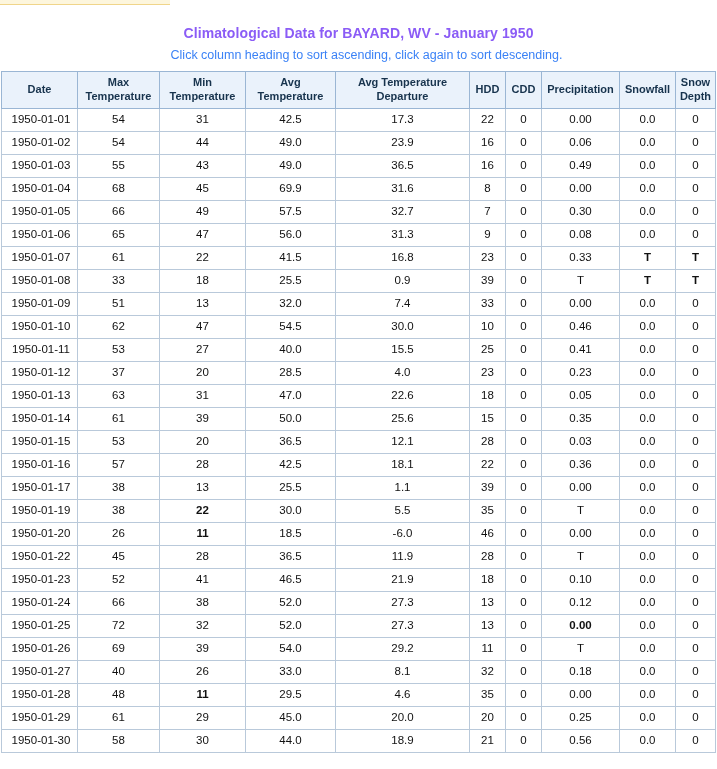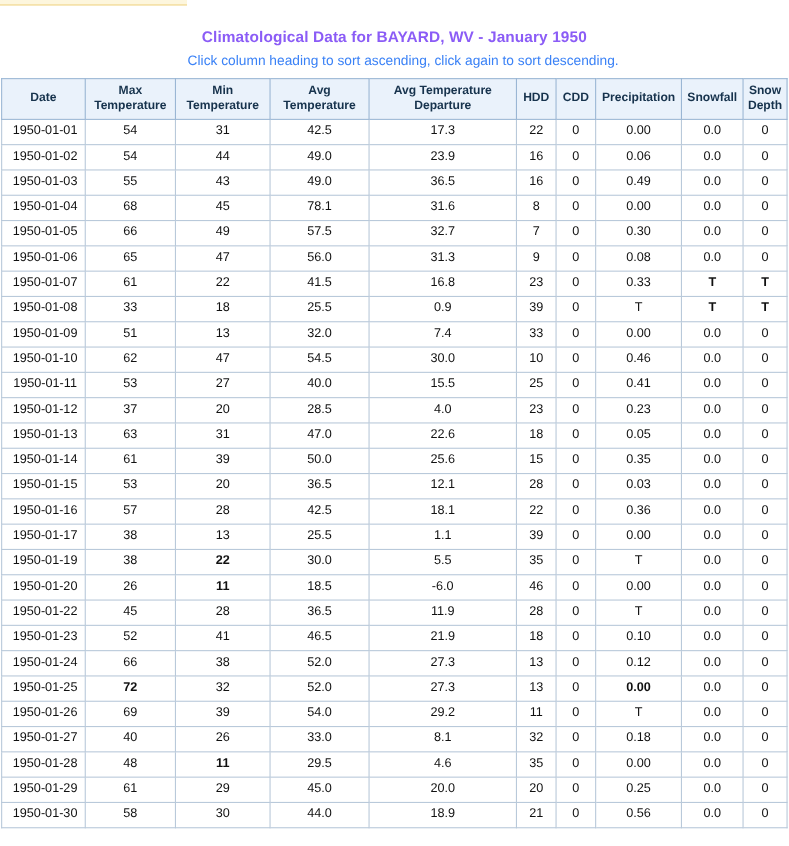--- a/index.html
+++ b/index.html
@@ -66,21 +66,21 @@
     padding: 2px 3px;
     text-align: center;
     height: 18px;
     line-height: 1.2;
     background: #ffffff;
   }
   table.data td.date {
     text-align: center;
     padding-left: 6px;
   }
-  .v-hot { color: #cc0000; font-weight: bold; }
+  .v-hot { color: #cc0000; font-weight: normal; }
   .v-cold { color: #0a46a0; font-weight: bold; }
   .v-trace { color: #0a7a28; font-weight: bold; }
   .v-green { color: #0a7a28; font-weight: bold; }
   col.c-date { width: 76px; }
   col.c-max { width: 82px; }
   col.c-min { width: 86px; }
   col.c-avg { width: 90px; }
   col.c-dep { width: 134px; }
   col.c-hdd { width: 36px; }
   col.c-cdd { width: 36px; }
@@ -158,21 +158,21 @@
           <td>16</td>
           <td>0</td>
           <td>0.49</td>
           <td>0.0</td>
           <td>0</td>
         </tr>
         <tr>
           <td class="date">1950-01-04</td>
           <td>68</td>
           <td>45</td>
-          <td>78.1</td>
+          <td>69.9</td>
           <td>31.6</td>
           <td>8</td>
           <td>0</td>
           <td>0.00</td>
           <td>0.0</td>
           <td>0</td>
         </tr>
         <tr>
           <td class="date">1950-01-05</td>
           <td>66</td>

